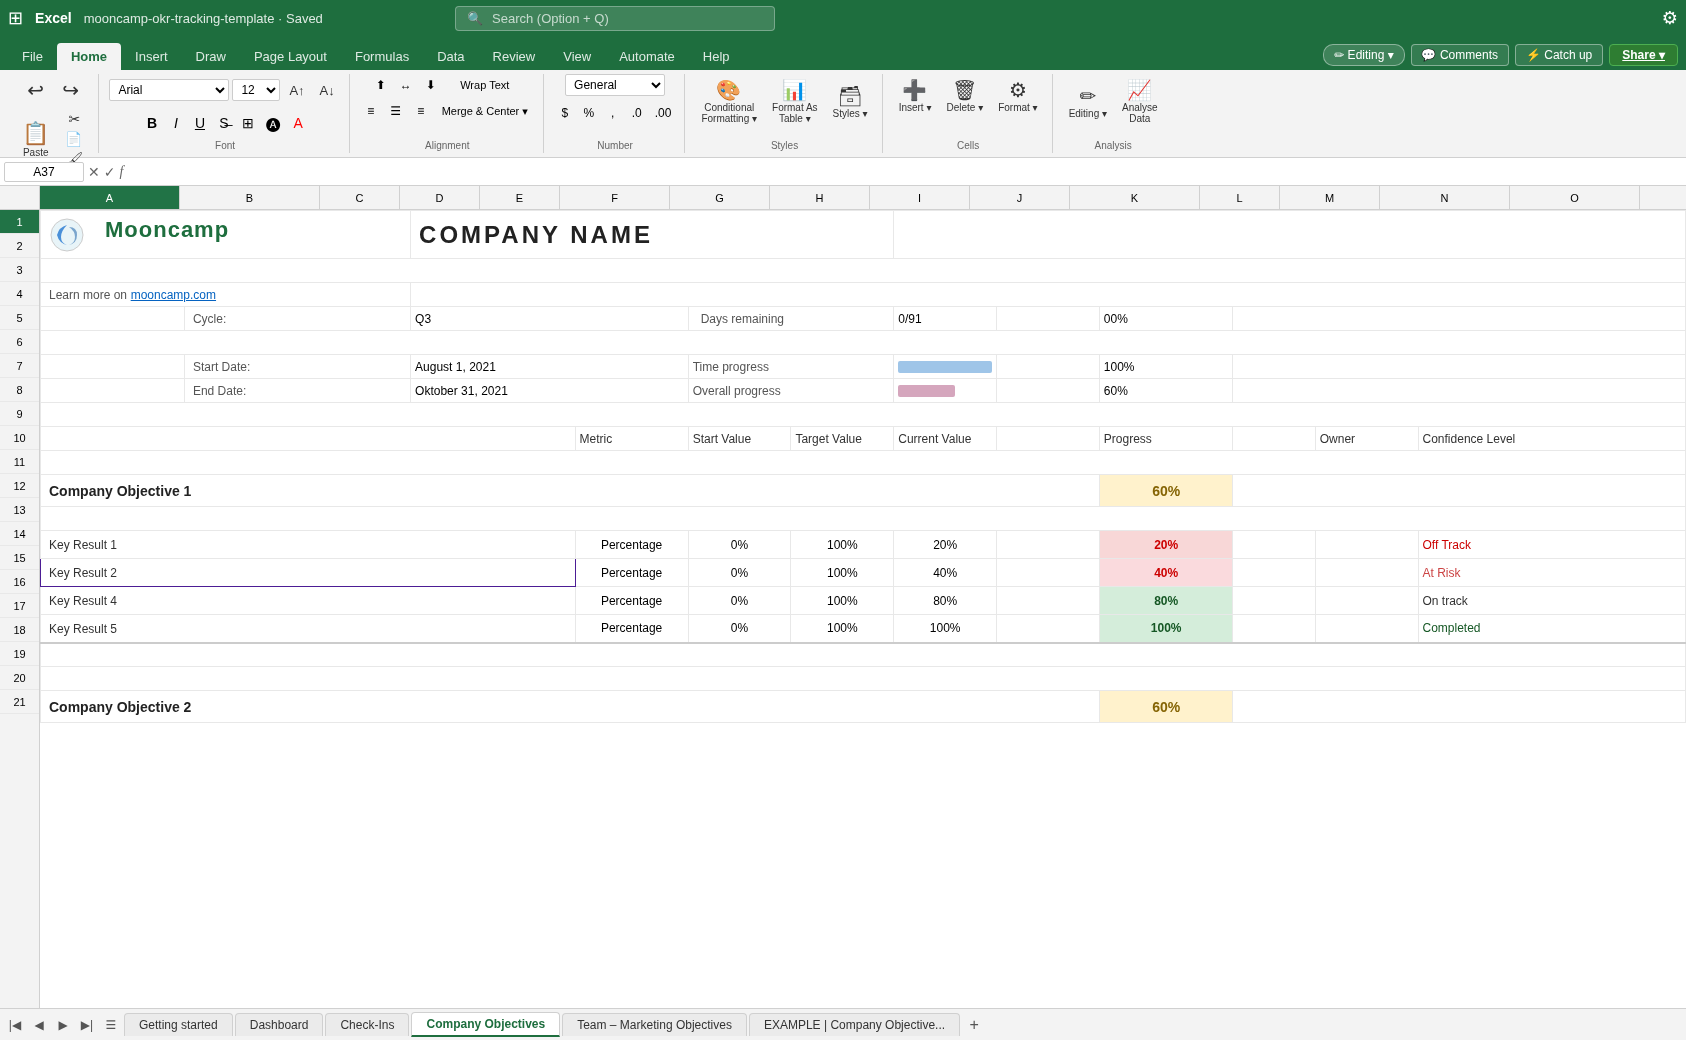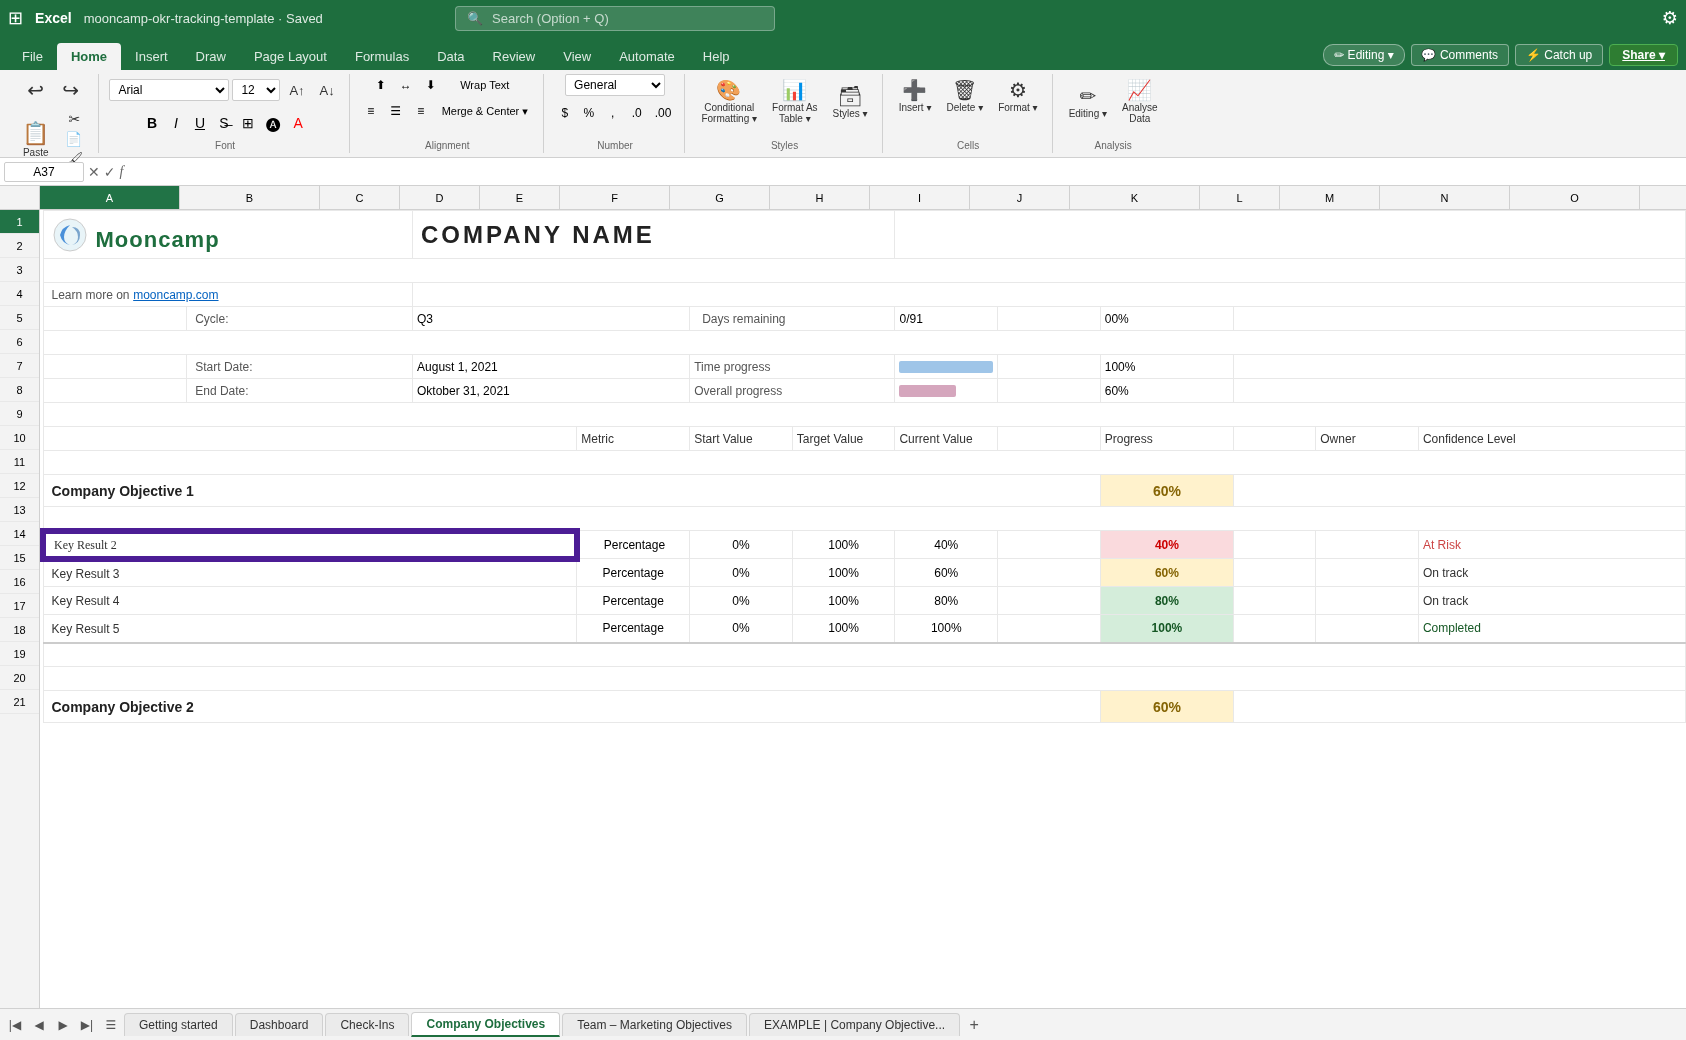--- a/index.html
+++ b/index.html
@@ -447,21 +447,21 @@
           <col style="width:130px">
           <col style="width:80px">
           <col style="width:100px">
           <col style="width:130px">
           <col style="width:130px">
         </colgroup>
 
         <tbody>
             <tr style="height:48px;">
           <td colspan="3" style="border:1px solid #e8e8e8;padding:4px 8px;vertical-align:middle;">
-            <div style="display:flex;align-items:flex-end;gap:8px;">
+            <div style="display:flex;align-items:flex-start;gap:20px;">
 
               <svg width="36" height="36" viewBox="0 0 36 36">
                 <circle cx="18" cy="18" r="16" fill="#e8f4f8" stroke="#ccc" stroke-width="1"></circle>
                 <path d="M18 8 Q12 14 12 20 Q12 26 18 28 Q10 26 8 18 Q10 10 18 8Z" fill="#4a90d9"></path>
                 <path d="M20 10 Q26 14 26 20 Q26 26 20 28 Q28 26 28 18 Q28 10 20 10Z" fill="#3070b0" opacity="0.6"></path>
               </svg>
               <span style="font-size:22px;font-weight:700;color:#1e6e3e;letter-spacing:1px;">Mooncamp</span>
             </div>
           </td>
           <td colspan="5" style="border:1px solid #e8e8e8;padding:4px 8px;vertical-align:middle;">
@@ -592,23 +592,49 @@
           <td style="border:1px solid #e8e8e8;background:#fff2cc;text-align:center;font-weight:700;font-size:14px;color:#856404;">
             <span>60%</span>
           </td>
           <td colspan="4" style="border:1px solid #e8e8e8;"></td>
         </tr>
 
         <tr style="height:24px;">
           <td colspan="15" style="border:1px solid #e8e8e8;"></td>
         </tr>
 
-
         <tr style="height:28px;">
-          <td colspan="5" style="border:6px solid #4c1d95;padding:0 8px;vertical-align:middle;font-family:Liberation Serif, serif;">
+          <td colspan="5" style="border:1px solid #e8e8e8;padding:0 8px;vertical-align:middle;">
+            <span style="font-size:12px;color:#333;">Key Result 1</span>
+          </td>
+          <td style="border:1px solid #e8e8e8;padding:0 4px;font-size:12px;text-align:center;">
+            <span>Percentage</span>
+          </td>
+          <td style="border:1px solid #e8e8e8;padding:0 4px;font-size:12px;text-align:center;">
+            <span>0%</span>
+          </td>
+          <td style="border:1px solid #e8e8e8;padding:0 4px;font-size:12px;text-align:center;">
+            <span>100%</span>
+          </td>
+          <td style="border:1px solid #e8e8e8;padding:0 4px;font-size:12px;text-align:center;">
+            <span>20%</span>
+          </td>
+          <td style="border:1px solid #e8e8e8;"></td>
+          <td style="border:1px solid #e8e8e8;background:#f8d7d7;text-align:center;font-weight:600;color:#c00;font-size:12px;">
+            <span>20%</span>
+          </td>
+          <td style="border:1px solid #e8e8e8;"></td>
+          <td style="border:1px solid #e8e8e8;"></td>
+          <td colspan="2" style="border:1px solid #e8e8e8;padding:0 4px;font-size:12px;color:#c00;">
+            <span>Off Track</span>
+          </td>
+        </tr>
+
+        <tr style="height:28px;">
+          <td colspan="5" style="border:1px solid #4c1d95;padding:0 8px;vertical-align:middle;">
             <span style="font-size:12px;color:#333;">Key Result 2</span>
           </td>
           <td style="border:1px solid #e8e8e8;padding:0 4px;font-size:12px;text-align:center;">
             <span>Percentage</span>
           </td>
           <td style="border:1px solid #e8e8e8;padding:0 4px;font-size:12px;text-align:center;">
             <span>0%</span>
           </td>
           <td style="border:1px solid #e8e8e8;padding:0 4px;font-size:12px;text-align:center;">
             <span>100%</span>
@@ -620,46 +646,20 @@
           <td style="border:1px solid #e8e8e8;background:#fadadd;text-align:center;font-weight:600;color:#c00;font-size:12px;">
             <span>40%</span>
           </td>
           <td style="border:1px solid #e8e8e8;"></td>
           <td style="border:1px solid #e8e8e8;"></td>
           <td colspan="2" style="border:1px solid #e8e8e8;padding:0 4px;font-size:12px;color:#c44;">
             <span>At Risk</span>
           </td>
         </tr>
 
-        <tr style="height:28px;">
-          <td colspan="5" style="border:1px solid #e8e8e8;padding:0 8px;vertical-align:middle;">
-            <span style="font-size:12px;color:#333;">Key Result 3</span>
-          </td>
-          <td style="border:1px solid #e8e8e8;padding:0 4px;font-size:12px;text-align:center;">
-            <span>Percentage</span>
-          </td>
-          <td style="border:1px solid #e8e8e8;padding:0 4px;font-size:12px;text-align:center;">
-            <span>0%</span>
-          </td>
-          <td style="border:1px solid #e8e8e8;padding:0 4px;font-size:12px;text-align:center;">
-            <span>100%</span>
-          </td>
-          <td style="border:1px solid #e8e8e8;padding:0 4px;font-size:12px;text-align:center;">
-            <span>60%</span>
-          </td>
-          <td style="border:1px solid #e8e8e8;"></td>
-          <td style="border:1px solid #e8e8e8;background:#fff2cc;text-align:center;font-weight:600;color:#856404;font-size:12px;">
-            <span>60%</span>
-          </td>
-          <td style="border:1px solid #e8e8e8;"></td>
-          <td style="border:1px solid #e8e8e8;"></td>
-          <td colspan="2" style="border:1px solid #e8e8e8;padding:0 4px;font-size:12px;color:#333;">
-            <span>On track</span>
-          </td>
-        </tr>
 
         <tr style="height:28px;">
           <td colspan="5" style="border:1px solid #e8e8e8;padding:0 8px;vertical-align:middle;">
             <span style="font-size:12px;color:#333;">Key Result 4</span>
           </td>
           <td style="border:1px solid #e8e8e8;padding:0 4px;font-size:12px;text-align:center;">
             <span>Percentage</span>
           </td>
           <td style="border:1px solid #e8e8e8;padding:0 4px;font-size:12px;text-align:center;">
             <span>0%</span>

